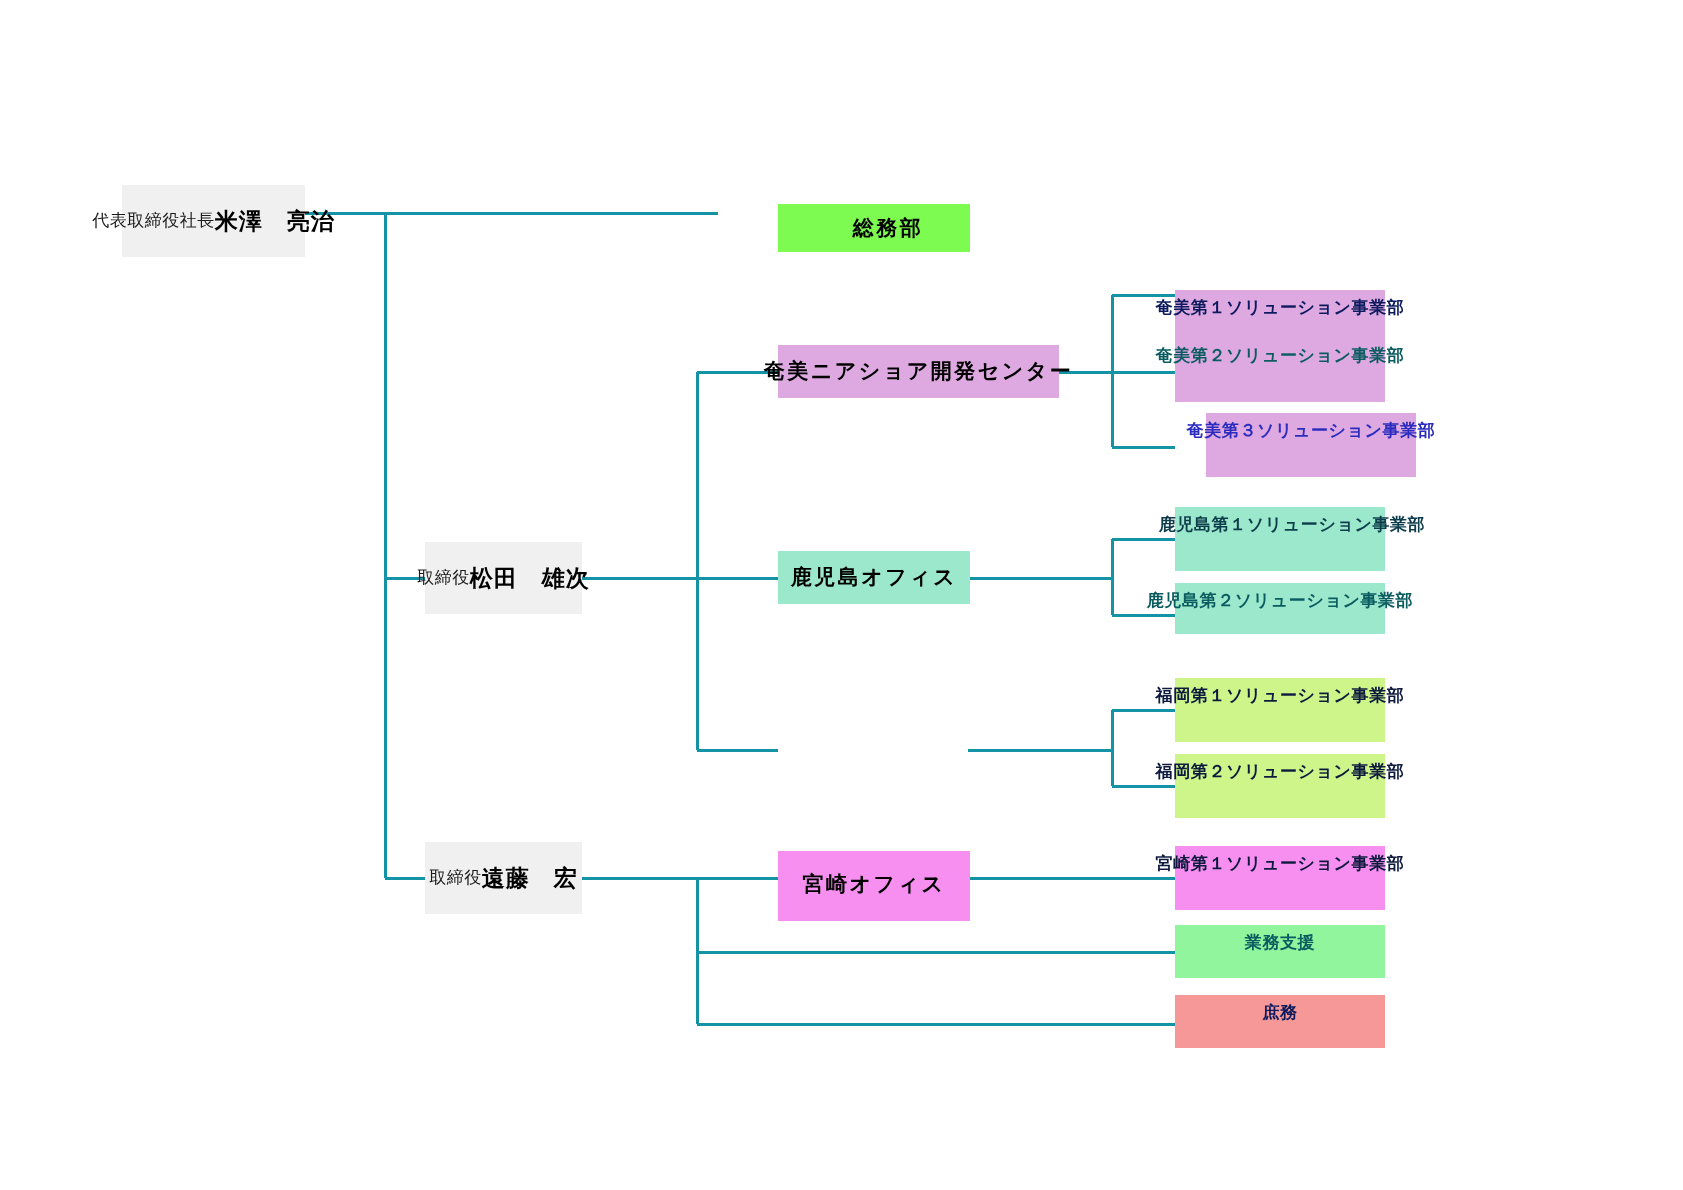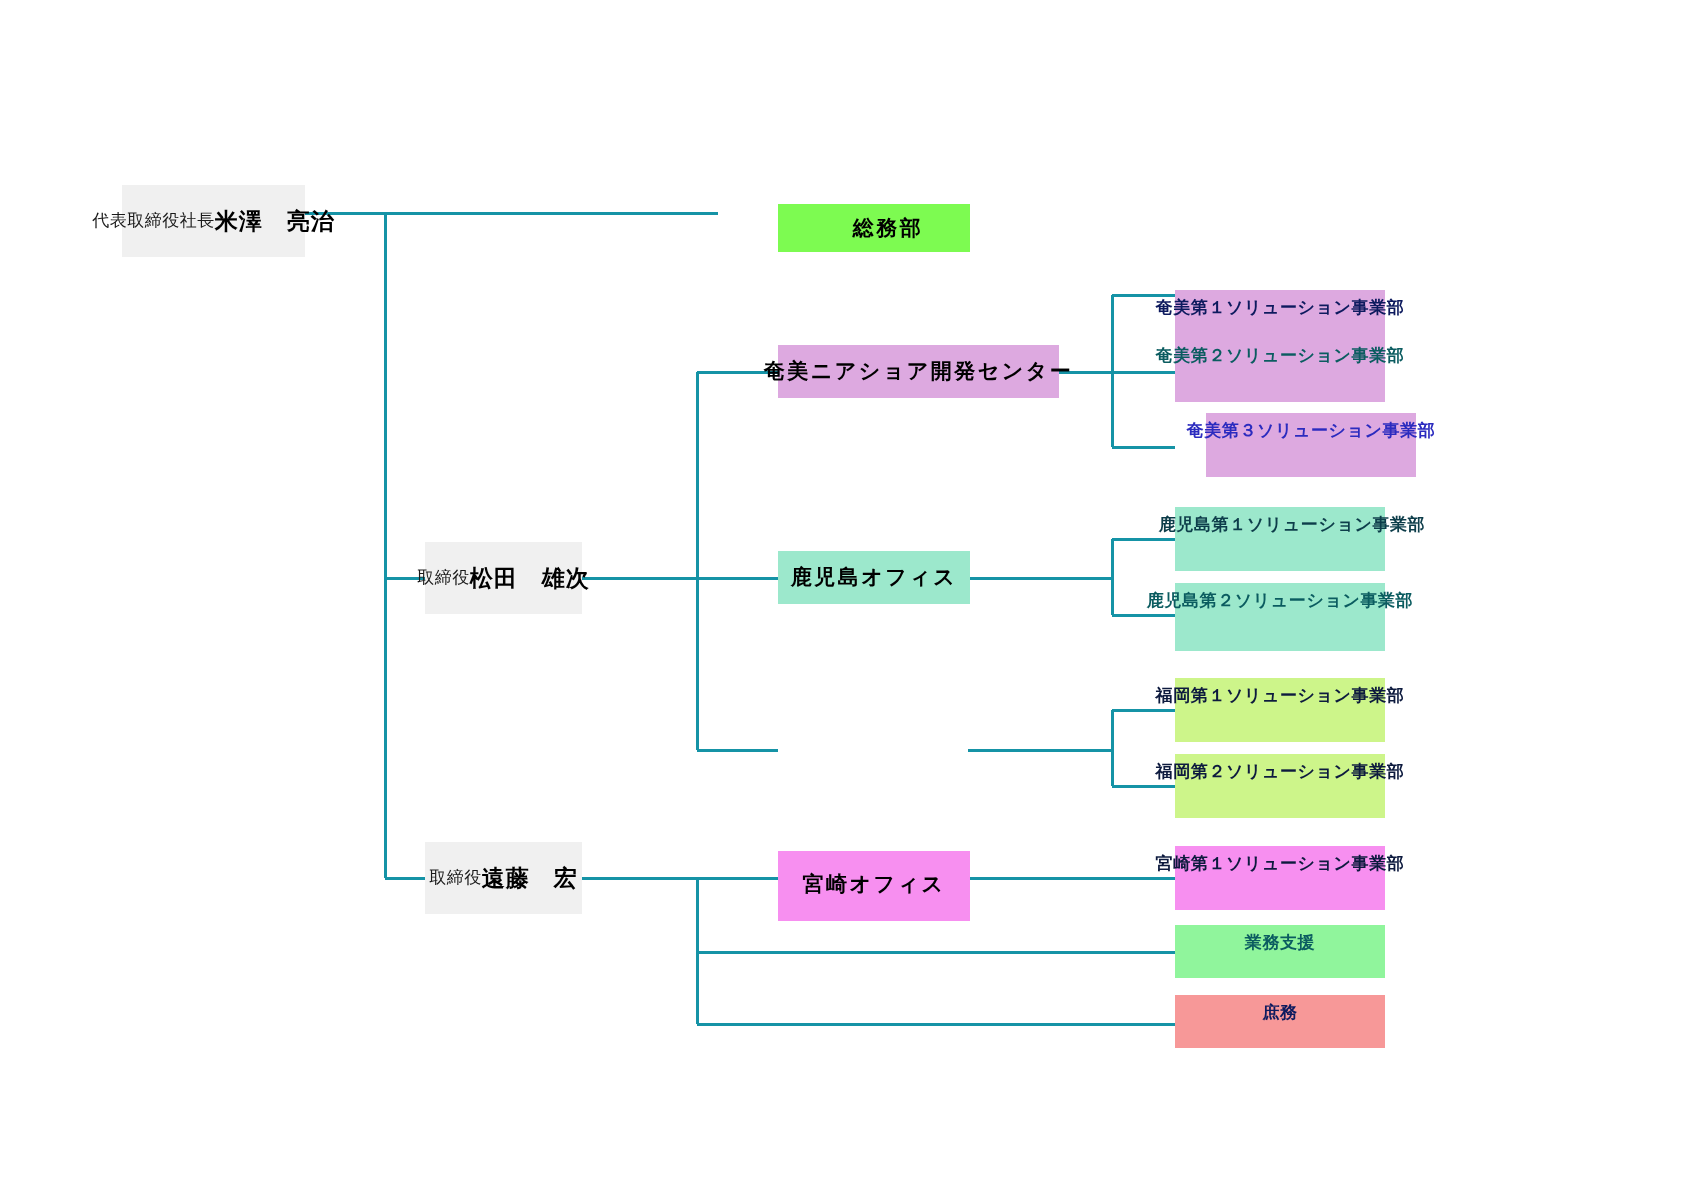--- a/index.html
+++ b/index.html
@@ -182,21 +182,21 @@
   <div class="node unit" style="left:1175px; top:413px; width:210px; height:64px; background:#dda9e0; color:#2b2bbf;margin-left:31px;">
     <div class="line1">奄美第３</div>
     <div class="line2">ソリューション事業部</div>
   </div>
 
   <div class="node unit" style="left:1175px; top:507px; width:210px; height:64px; background:#9ce8cc; color:#0d3d4a;padding-left:40px;">
     <div class="line1">鹿児島第１</div>
     <div class="line2">ソリューション事業部</div>
   </div>
 
-  <div class="node unit" style="left:1175px; top:583px; width:210px; height:68px; background:#9ce8cc; color:#0b5c60;">
+  <div class="node unit" style="left:1175px; top:583px; width:210px; height:51px; background:#9ce8cc; color:#0b5c60;">
     <div class="line1">鹿児島第２</div>
     <div class="line2">ソリューション事業部</div>
   </div>
 
   <div class="node unit" style="left:1175px; top:678px; width:210px; height:64px; background:#cdf58a; color:#0d1a3e;">
     <div class="line1">福岡第１</div>
     <div class="line2">ソリューション事業部</div>
   </div>
 
   <div class="node unit" style="left:1175px; top:754px; width:210px; height:64px; background:#cdf58a; color:#0d1a3e;">

